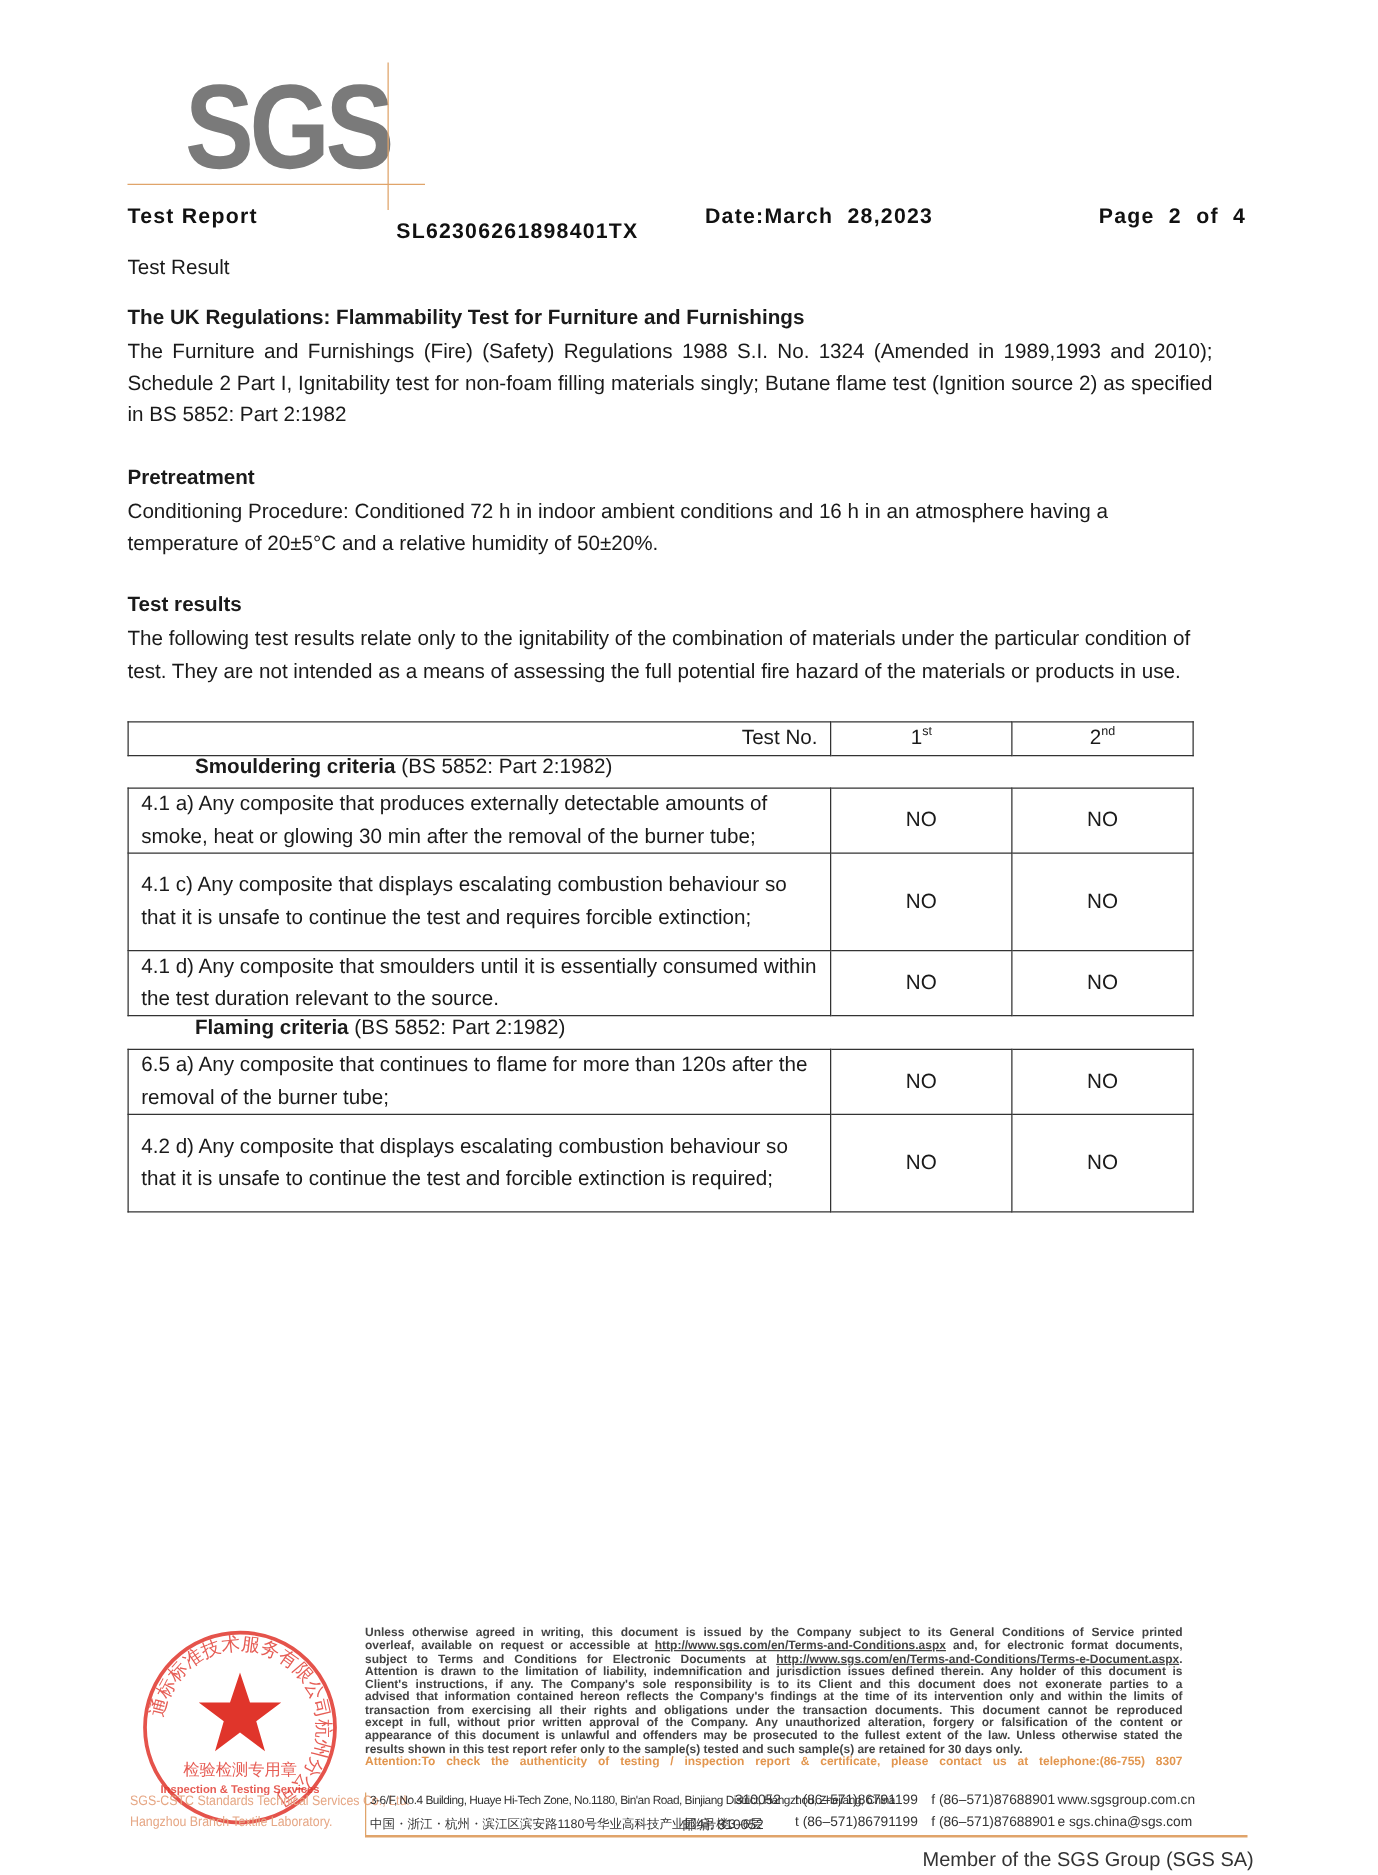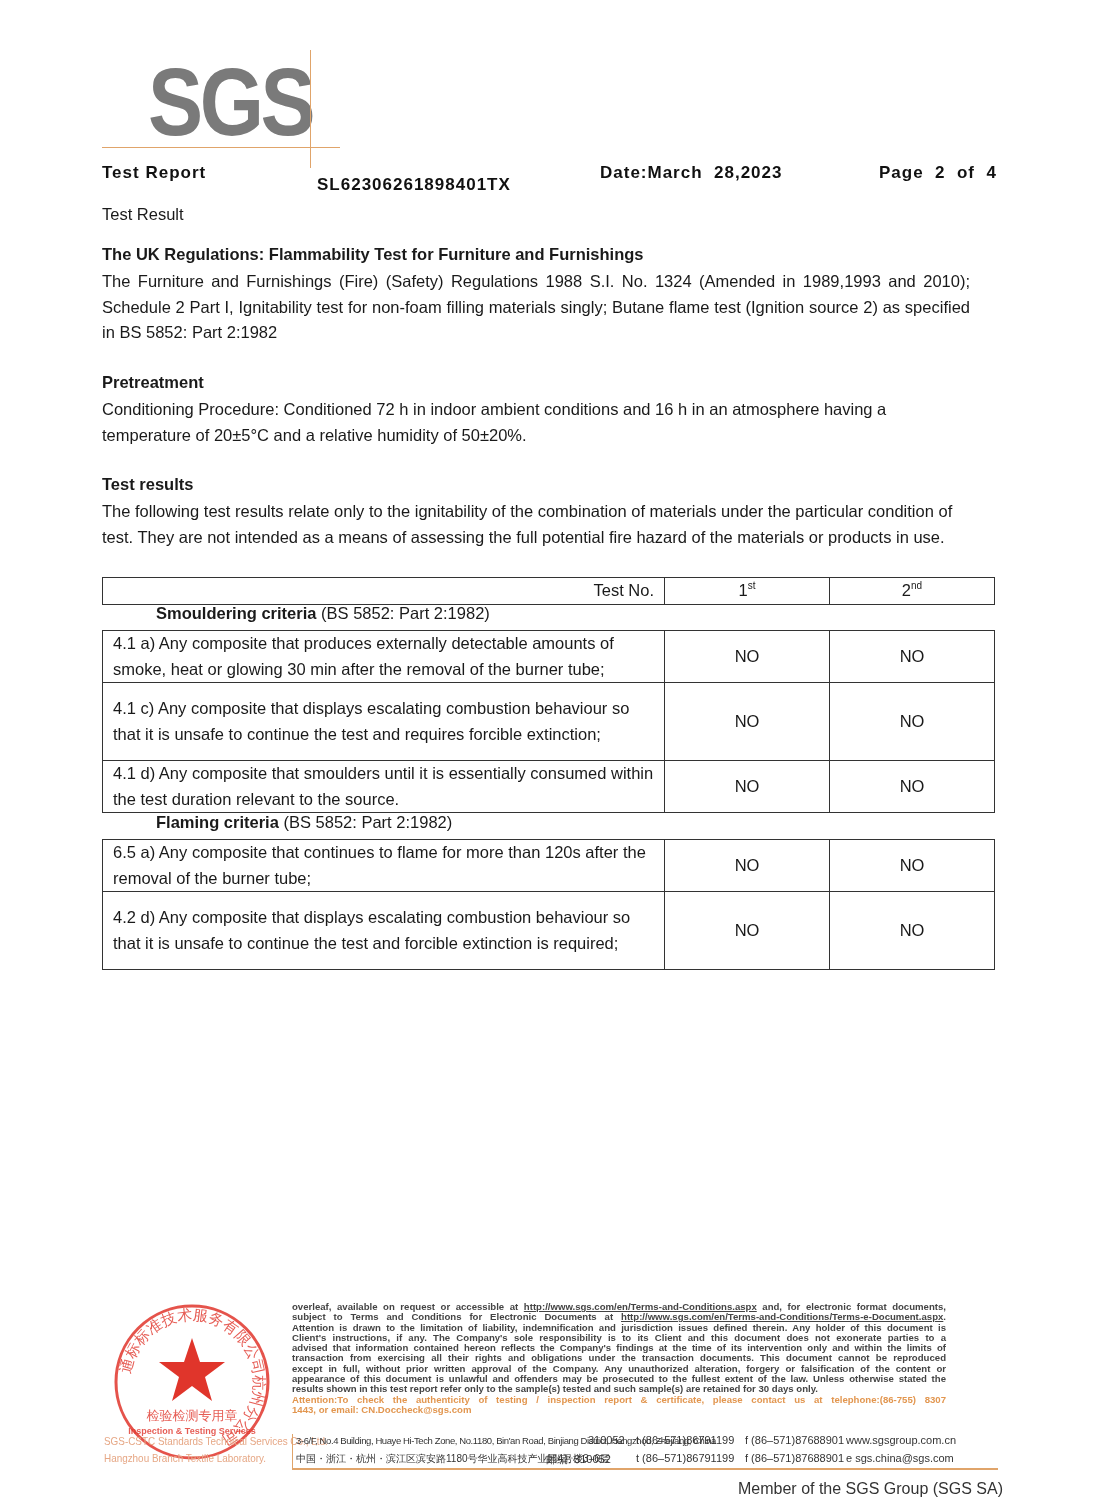--- a/index.html
+++ b/index.html
@@ -8,33 +8,33 @@
 
   
   .logo { left: 148px; top: 62px; font-family: "Liberation Sans", sans-serif; font-weight: bold; font-size: 96px; letter-spacing: -4px; color: #7a7a7a; line-height: 80px; transform: scaleX(0.86); transform-origin: left top; }
   .logo-hline { left: 102px; top: 147px; width: 238px; height: 1px; background: #e0a46a; }
   .logo-vline { left: 310px; top: 50px; width: 1px; height: 118px; background: #e0a46a; }
 
   
   .hdr { top: 163px; font-weight: bold; font-size: 17px; letter-spacing: 1px; color: #111; }
   .hdr-title { left: 102px; }
   .hdr-num { left: 317px; margin-top: 12px; }
-  .hdr-date { left: 600px; }
+  .hdr-date { left: 564px; }
   .hdr-page { left: 879px; }
 
   .subtitle { left: 102px; top: 205px; font-size: 16.5px; }
 
   .sec-title { font-weight: bold; font-size: 16.5px; left: 102px; }
   .para { left: 102px; width: 868px; font-size: 16.5px; line-height: 25.5px; }
   .just { text-align: justify; text-align-last: left; }
 
   
   table.res { position: absolute; left: 102px; border-collapse: collapse; font-size: 16.5px; }
   table.res td { border: 1px solid #333; padding: 0 10px; line-height: 25.5px; vertical-align: middle; }
-  table.res td.c { text-align: center; width: 114px; padding: 0 25px; }
+  table.res td.c { text-align: center; width: 114px; padding: 0 15px; }
   .hdr-table { top: 577px; }
   .hdr-table td { height: 25px; text-align: right; }
   .crit { left: 112px; font-size: 16.5px; margin-left: 44px; }
   .crit b { font-weight: bold; }
   sup { font-size: 10px; vertical-align: 7px; line-height: 0; }
 
   
   .stamp { left: 112px; top: 1302px; width: 160px; height: 160px; }
   .stamp-text { left: 104px; top: 1433px; font-size: 11px; color: #e6a785; line-height: 17px; transform: scaleX(0.9); transform-origin: left top; white-space: nowrap; }
   .disclaimer { left: 292px; top: 1302px; width: 654px; font-size: 9.6px; line-height: 10.3px; font-weight: bold; color: #444; text-align: justify; text-align-last: justify; }
@@ -130,31 +130,31 @@
   <polygon points="80,36 88,60 113,60 93,75 100,99 80,84 60,99 67,75 47,60 72,60" fill="#e0352b"></polygon>
   <text x="80" y="118" text-anchor="middle" font-size="13" fill="#e0352b" opacity="0.8" font-family="DejaVu Sans, sans-serif">检验检测专用章</text>
   <text x="80" y="132" text-anchor="middle" font-size="9" font-weight="bold" fill="#e0352b" opacity="0.8" font-family="Liberation Sans, sans-serif">Inspection &amp; Testing Services</text>
 </svg>
 <div class="abs stamp-text">
   <div>SGS-CSTC Standards Technical Services Co., Ltd.</div>
   <div>Hangzhou Branch Textile Laboratory.</div>
 </div>
 
 <div class="abs disclaimer">
+  <span class="l">Unless otherwise agreed in writing, this document is issued by the Company subject to its General Conditions of Service printed</span>
   <span class="l"><span>overleaf, available on request or accessible at </span><u>http://www.sgs.com/en/Terms-and-Conditions.aspx</u><span> and, for electronic format documents,</span></span>
   <span class="l"><span>subject to Terms and Conditions for Electronic Documents at </span><u>http://www.sgs.com/en/Terms-and-Conditions/Terms-e-Document.aspx</u><span>.</span></span>
   <span class="l">Attention is drawn to the limitation of liability, indemnification and jurisdiction issues defined therein. Any holder of this document is</span>
   <span class="l">Client's instructions, if any. The Company's sole responsibility is to its Client and this document does not exonerate parties to a</span>
   <span class="l">advised that information contained hereon reflects the Company's findings at the time of its intervention only and within the limits of</span>
   <span class="l">transaction from exercising all their rights and obligations under the transaction documents. This document cannot be reproduced</span>
   <span class="l">except in full, without prior written approval of the Company. Any unauthorized alteration, forgery or falsification of the content or</span>
   <span class="l">appearance of this document is unlawful and offenders may be prosecuted to the fullest extent of the law. Unless otherwise stated the</span>
   <span class="l" style="text-align-last:left">results shown in this test report refer only to the sample(s) tested and such sample(s) are retained for 30 days only.</span>
   <span class="l attn">Attention:To check the authenticity of testing / inspection report &amp; certificate, please contact us at telephone:(86-755) 8307</span>
-  <span class="l attn" style="text-align-last:left">1443, or email: CN.Doccheck@sgs.com</span>
 </div>
 
 <div class="abs addr-vline"></div>
 <div class="abs addr" style="top:1434px; width:700px; height:16px">
   <span style="left:0; font-size:9.5px; letter-spacing:-0.4px; top:1px">3-6/F, No.4 Building, Huaye Hi-Tech Zone, No.1180, Bin'an Road, Binjiang District, Hangzhou, Zhejiang, China</span>
   <span style="left:292px">310052</span>
   <span style="left:340px">t (86–571)86791199</span>
   <span style="left:449px">f (86–571)87688901</span>
   <span style="left:550px">www.sgsgroup.com.cn</span>
 </div>

